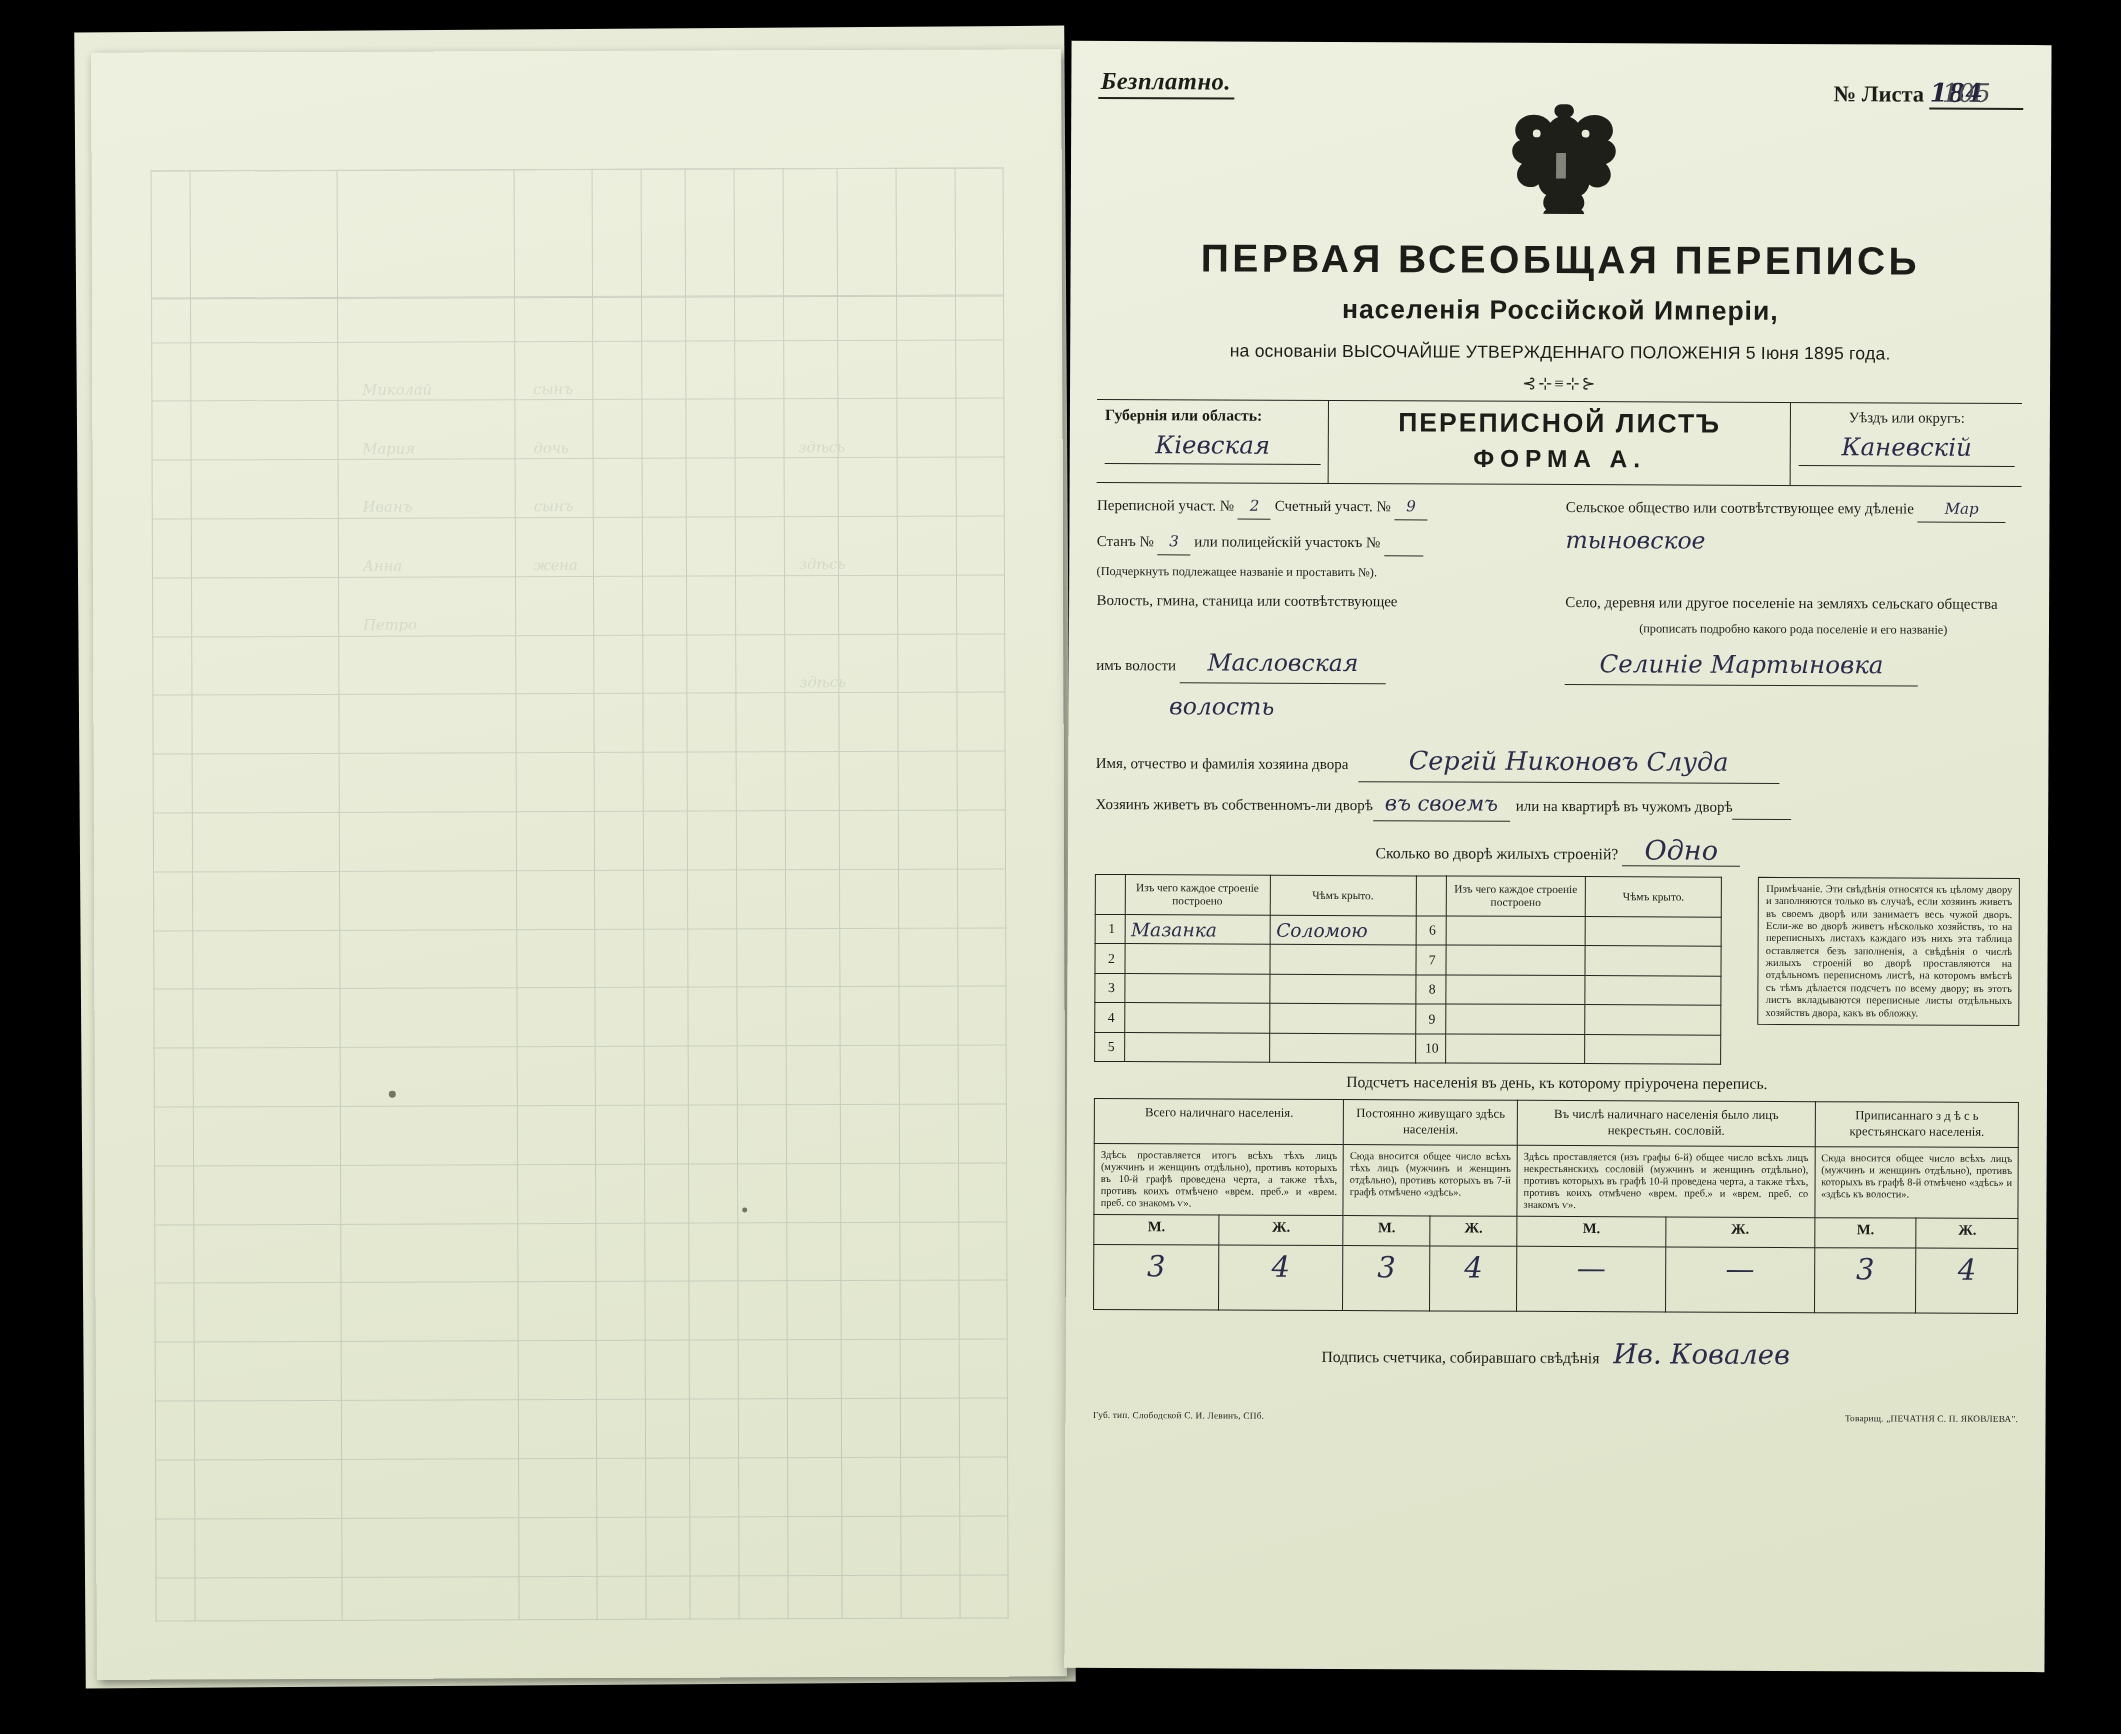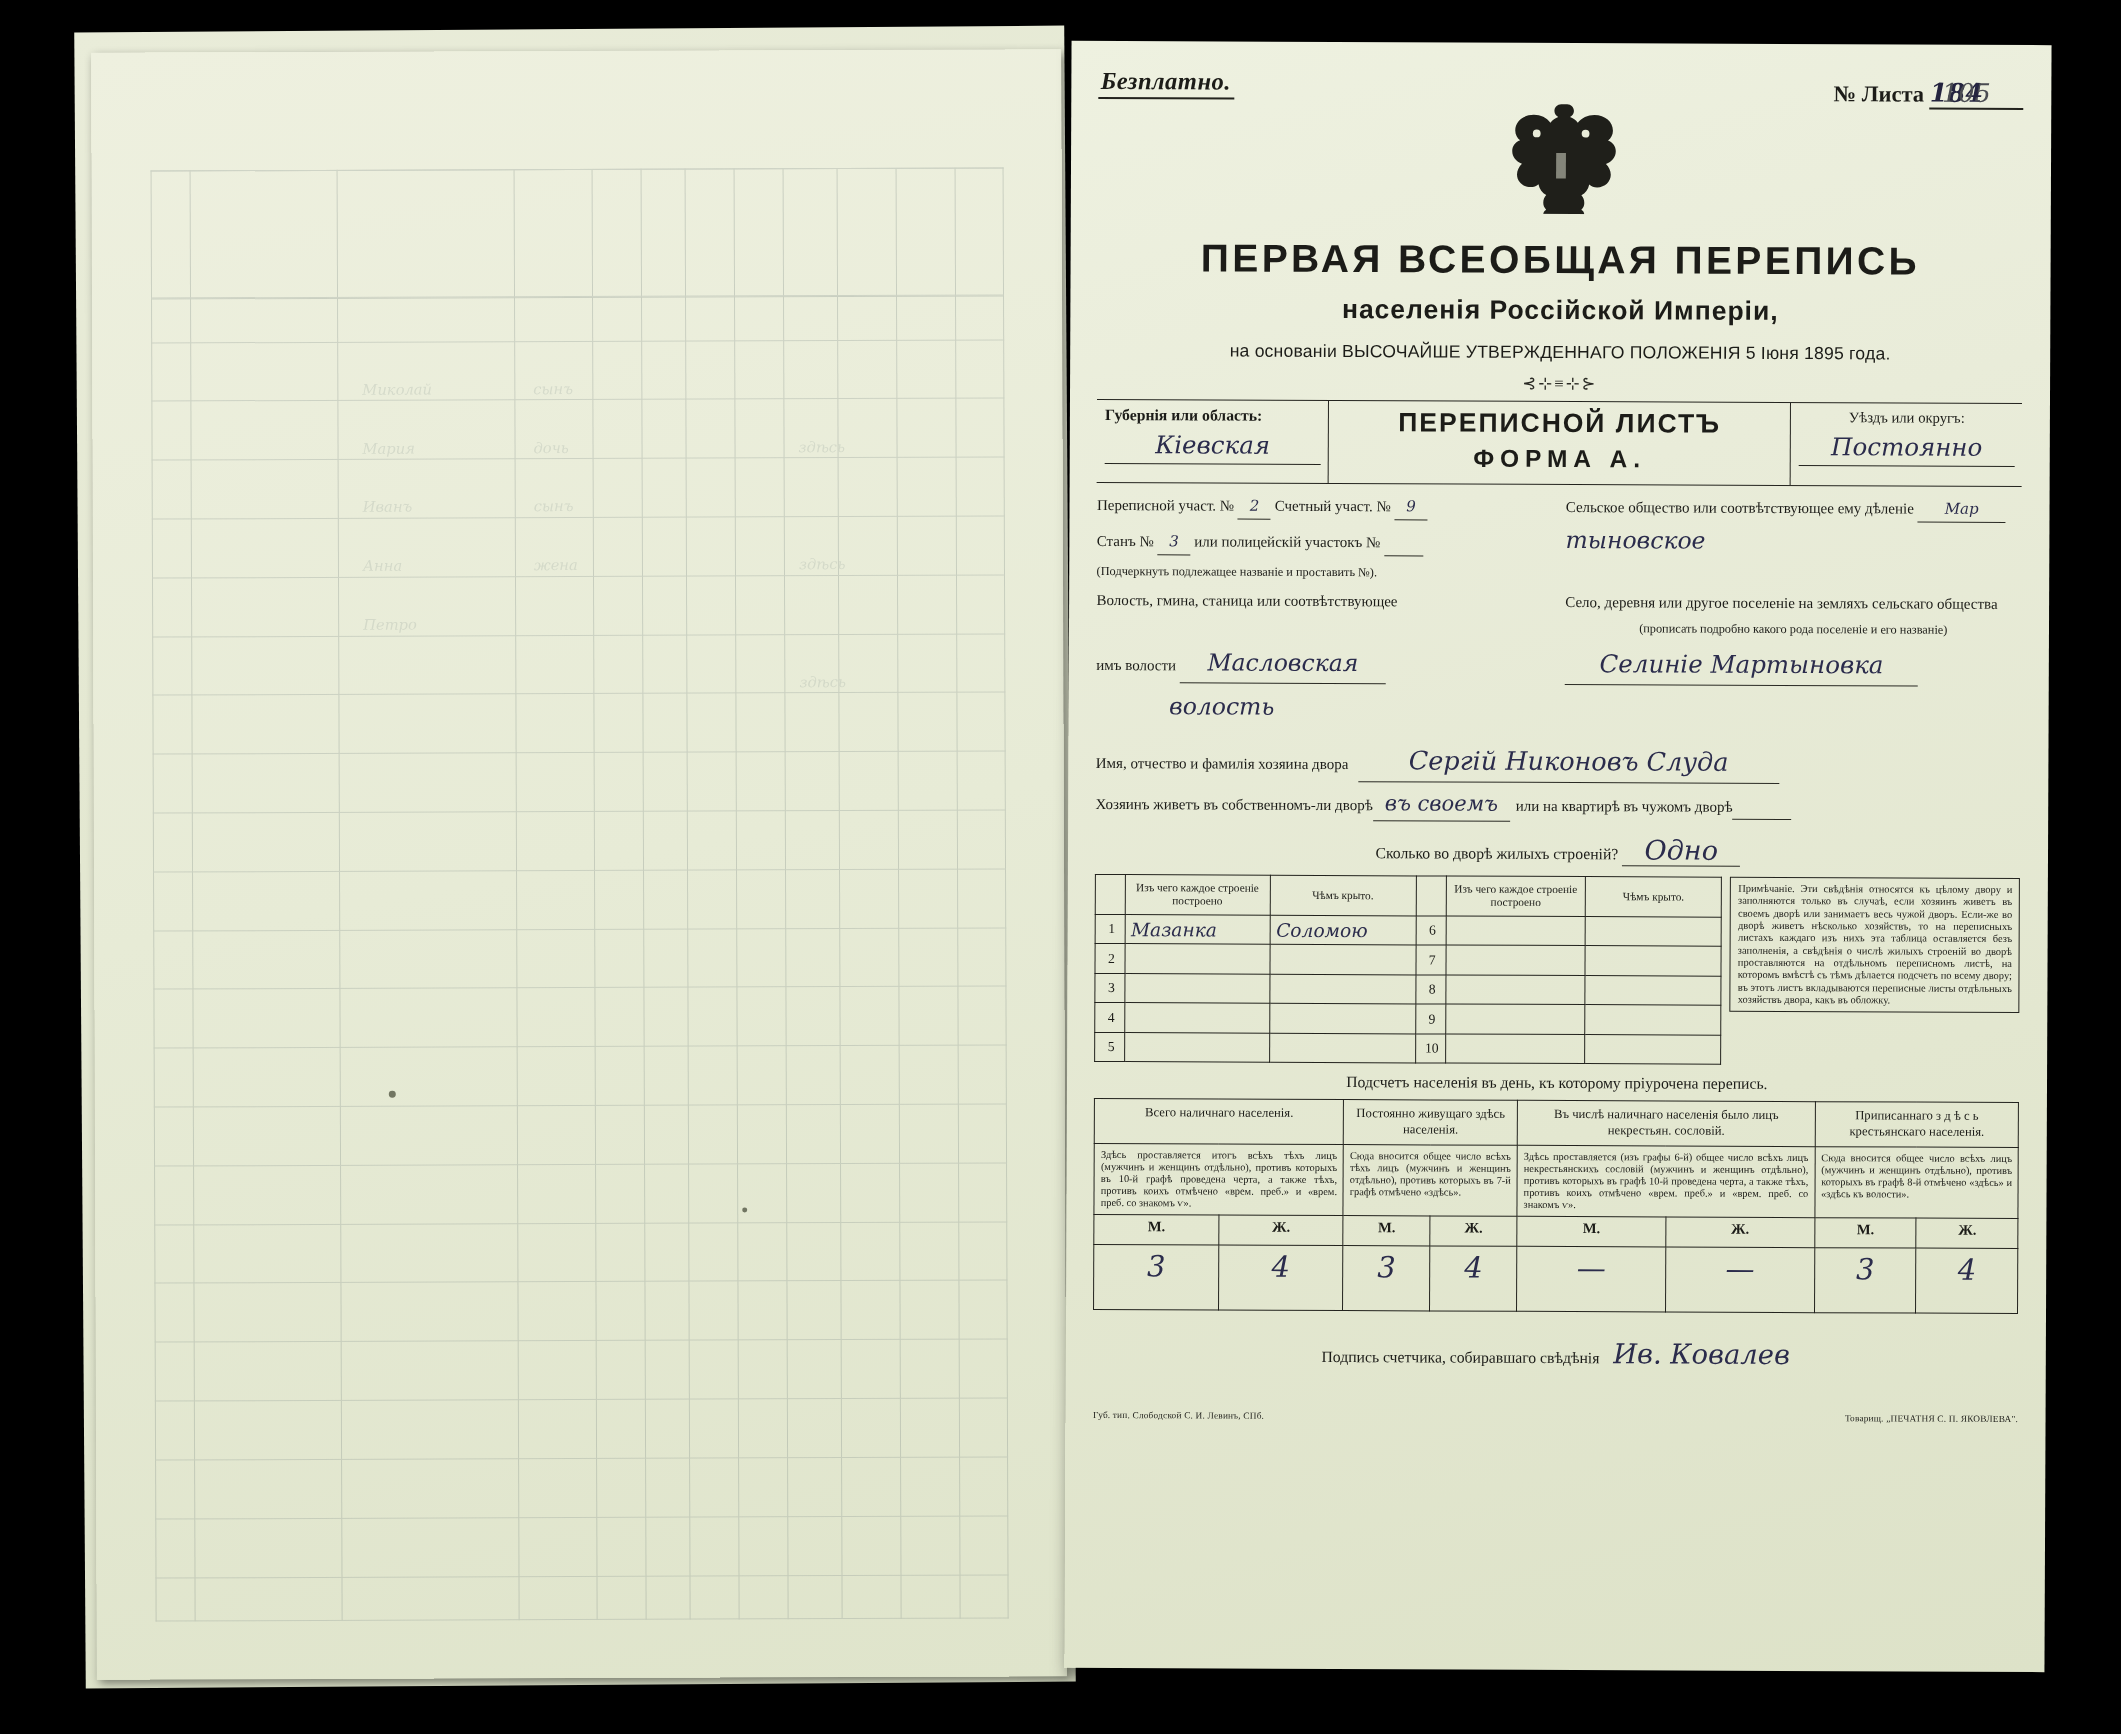--- a/index.html
+++ b/index.html
@@ -69,21 +69,21 @@
   .rightcol{flex:1;padding-left:7.8px;}
 
   .center-q{text-align:center;font-size:15.7px;margin-top:11.8px;}
 
   table.build{border-collapse:collapse;margin-top:9.8px;width:627px;font-size:12.7px;}
   table.build td{border:1px solid #23231e;height:26.5px;}
   table.build td.h{text-align:center;font-size:11.3px;line-height:1.15;height:35px;padding:2px 2.9px;}
   td.num{width:25.5px;text-align:center;padding-left:3.9px;font-size:13.7px;}
   td.val{width:147px;padding-left:5.9px;font-size:18.6px;}
 
-  .note{position:absolute;right:0;top:0;width:290px;border:1px solid #23231e;box-sizing:border-box;padding:4.9px 6.9px;font-size:10.5px;line-height:1.18;text-align:justify;}
+  .note{position:absolute;right:0;top:0;width:262px;border:1px solid #23231e;box-sizing:border-box;padding:4.9px 6.9px;font-size:10.5px;line-height:1.18;text-align:justify;}
   .buildwrap{position:relative;height:173px;margin-top:9.8px;}
 
   .podschet{text-align:center;font-size:15.7px;margin-top:25.5px;margin-bottom:7.8px;}
 
   table.census{border-collapse:collapse;width:925px;font-size:11.8px;}
   table.census td{border:1px solid #23231e;text-align:center;vertical-align:top;}
   table.census td.hd{font-size:12.7px;padding:5.9px 5.9px;line-height:1.25;}
   table.census td.desc{font-size:10.4px;text-align:justify;padding:4.9px 5.9px;line-height:1.16;}
   table.census td.mf{font-size:14.7px;font-weight:bold;height:25.5px;padding-top:2.9px;}
   table.census td.valn{height:59px;font-size:29px;padding-top:3.9px;}
@@ -190,21 +190,21 @@
         <div class="fb-left">
           <div class="lbl">Губернія или область:</div>
           <div class="fb-val hand">Кіевская</div>
         </div>
         <div class="fb-mid">
           <div class="l1">ПЕРЕПИСНОЙ ЛИСТЪ</div>
           <div class="l2">ФОРМА А.</div>
         </div>
         <div class="fb-right">
           <div class="lbl">Уѣздъ или округъ:</div>
-          <div class="fb-val hand">Постоянно</div>
+          <div class="fb-val hand">Каневскій</div>
         </div>
       </div>
 
       <div class="line-rows">
         <div class="lr">
           <div class="leftcol">
             <span>Переписной участ. №</span>
             <span class="u hand" style="min-width:33px">2</span>
             <span>Счетный участ. №</span>
             <span class="u hand" style="min-width:33px">9</span>

